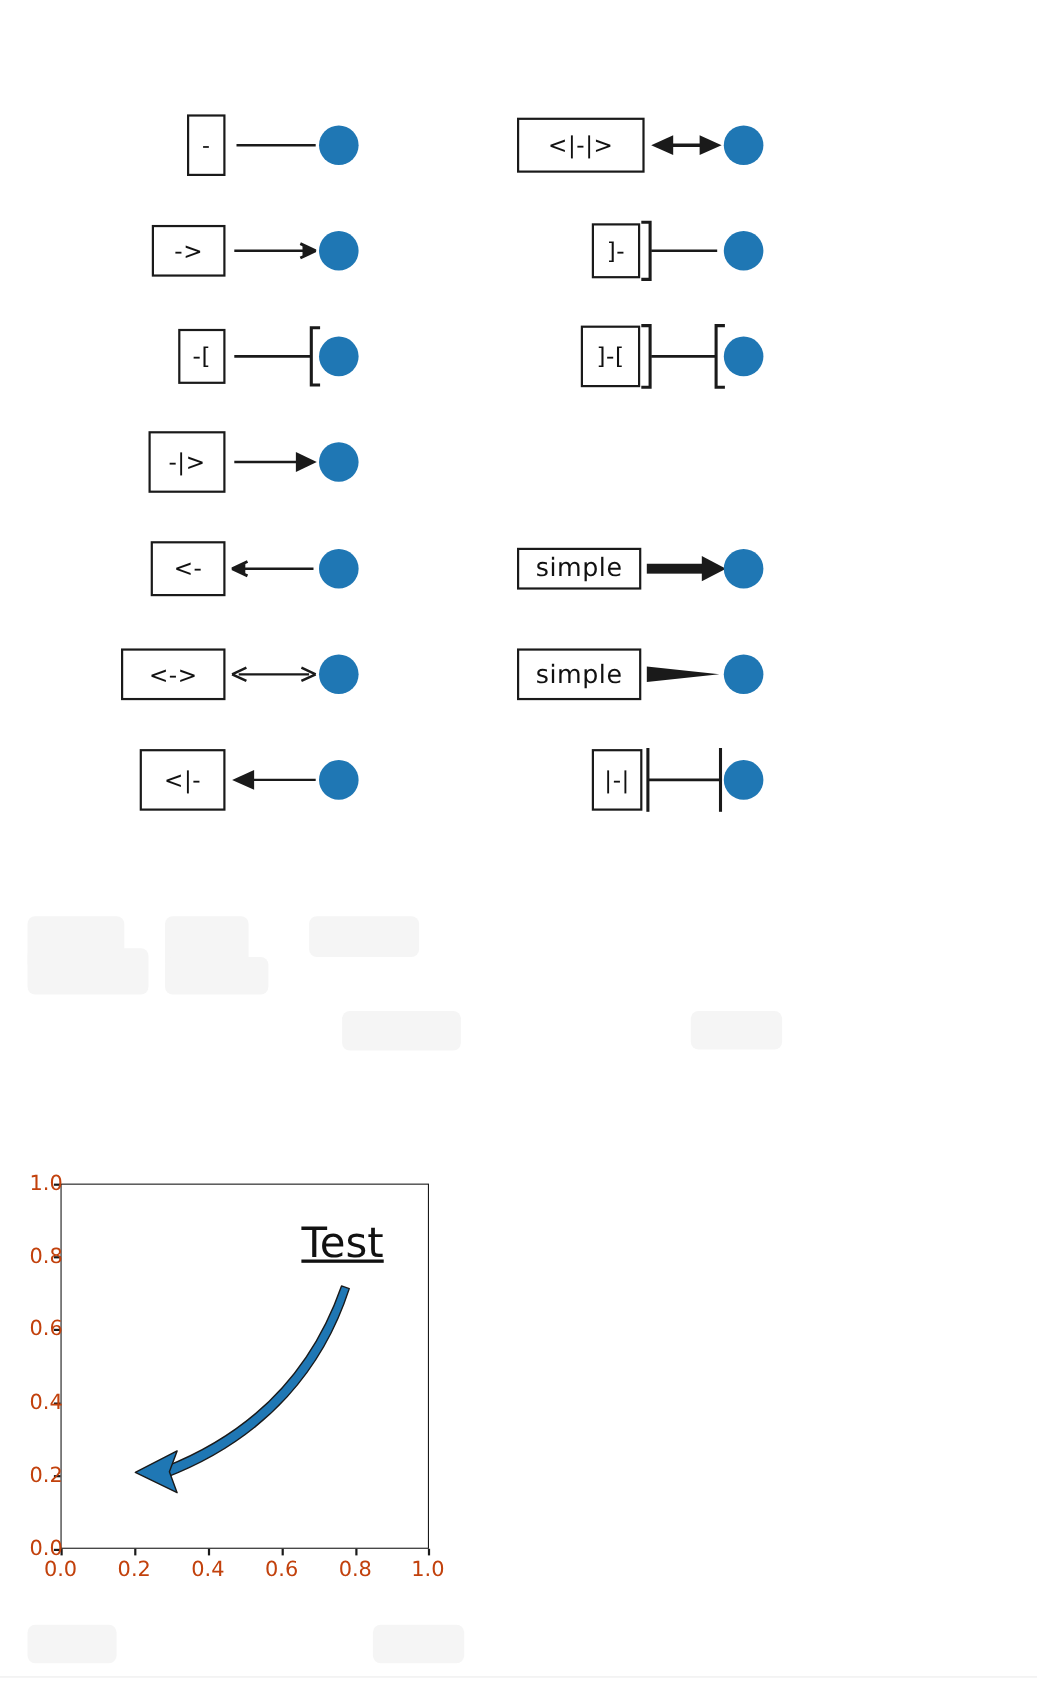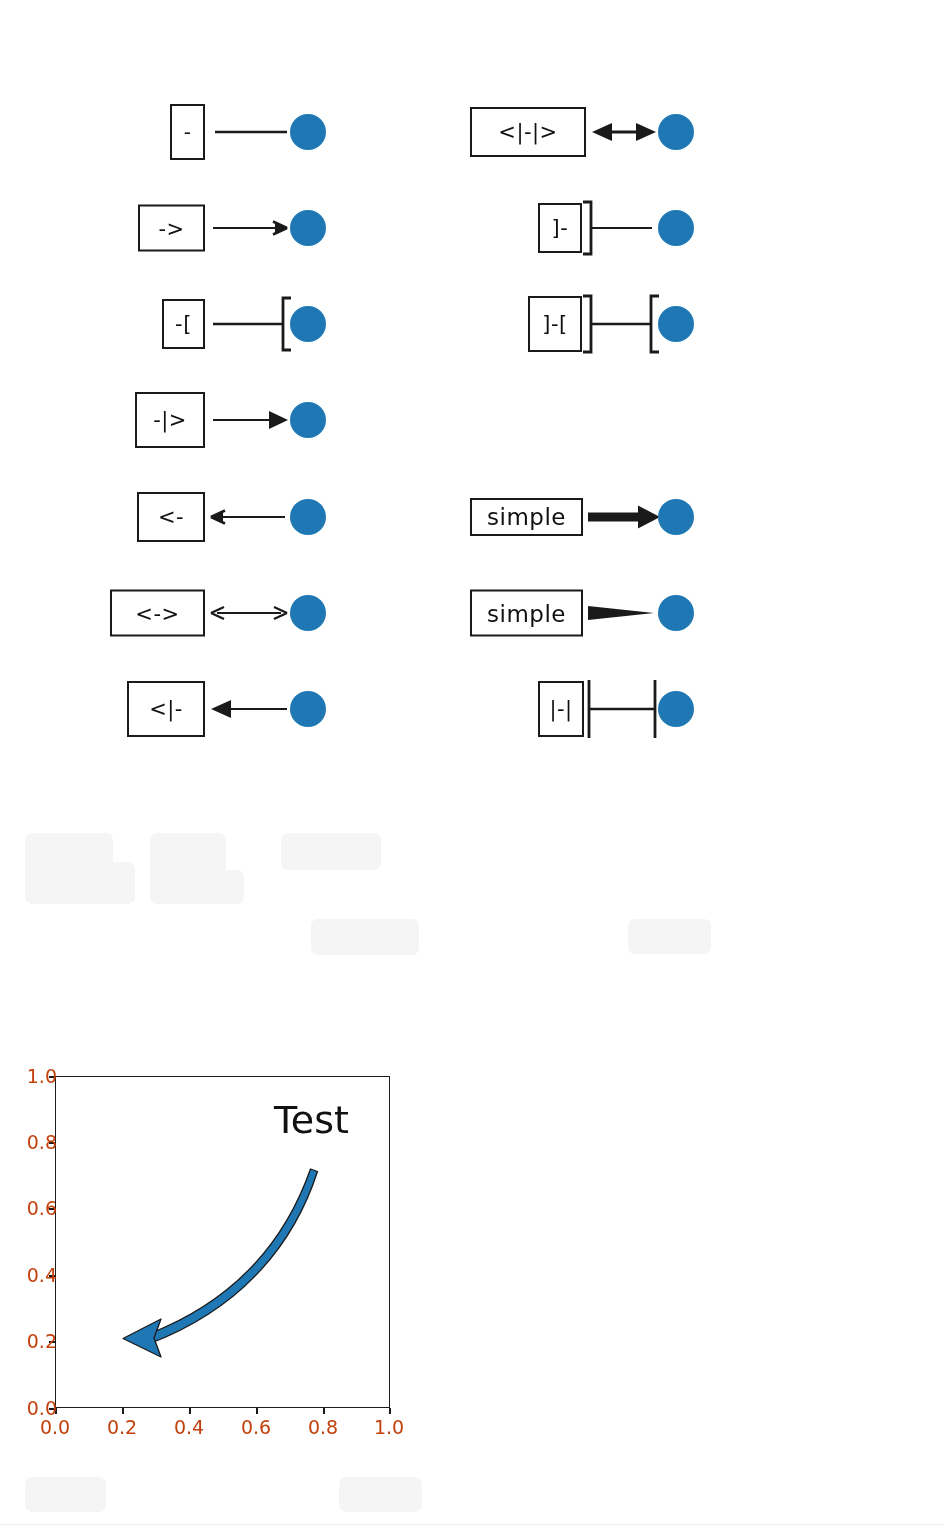--- a/index.html
+++ b/index.html
@@ -198,21 +198,21 @@
       <g clip-path="url(#axclip)">
 
         <path d="M255.5 93.0
                  C 232 160, 185 222, 95.0 257.5
                  L 95.0 267.5
                  C 190 231, 240 165, 262.5 95.5 Z" fill="#1f77b4" stroke="#1a1a1a" stroke-width="1.3" stroke-linejoin="round"></path>
         <path d="M68.0 262.5 L 106 243 L 99 262 L 106 281 Z" fill="#1f77b4" stroke="#1a1a1a" stroke-width="1.3" stroke-linejoin="round"></path>
       </g>
     </svg>
 
-    <div class="axes-annot" style="left:274px;top:48px;">Test</div>
+    <div class="axes-annot" style="left:274px;top:58px;text-decoration:underline;">Test</div>
 
     <div class="tickmark-x" style="left:55px;"></div>
     <div class="tickmark-x" style="left:122px;"></div>
     <div class="tickmark-x" style="left:189px;"></div>
     <div class="tickmark-x" style="left:256px;"></div>
     <div class="tickmark-x" style="left:323px;"></div>
     <div class="tickmark-x" style="left:389px;"></div>
 
     <div class="tick-x-label" style="left:55px;">0.0</div>
     <div class="tick-x-label" style="left:122px;">0.2</div>

